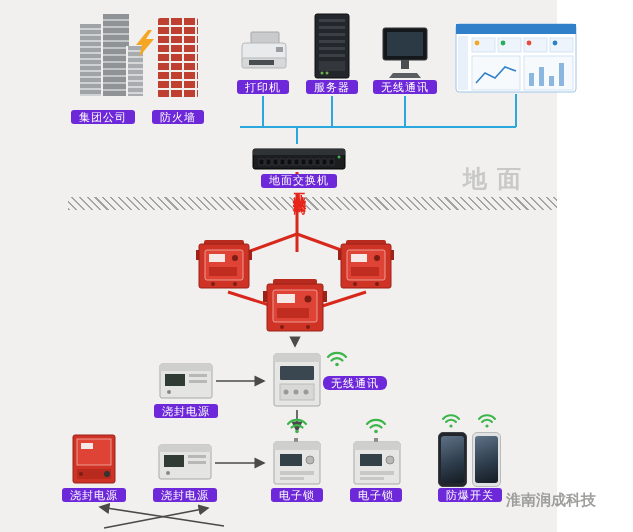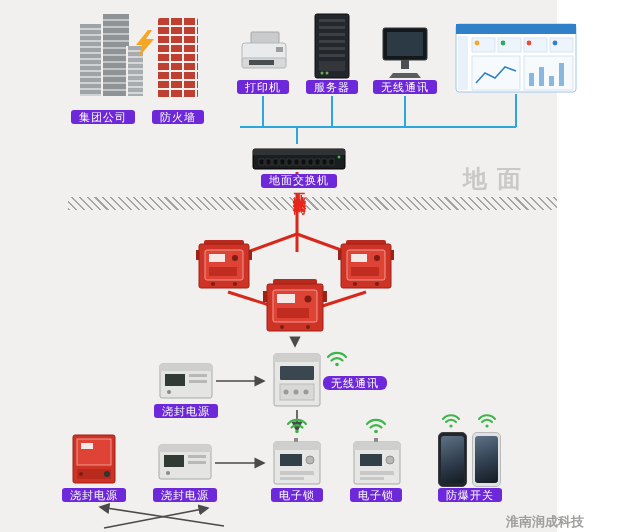--- a/index.html
+++ b/index.html
@@ -9,21 +9,21 @@
   .lines{position:absolute;left:0;top:0;z-index:2;}
   .dev{position:absolute;z-index:3;}
   .pill{position:absolute;z-index:5;transform:translateX(-50%);background:#6d28d9;color:#ffffff;
         font-size:11px;line-height:14px;padding:0 8px;border-radius:3px;white-space:nowrap;
         letter-spacing:1px;text-align:right;}
   .zone{position:absolute;z-index:4;color:#c8c8c5;font-weight:bold;font-size:24px;letter-spacing:10px;white-space:nowrap;font-family:Liberation Serif, serif;}
   .vtext{position:absolute;left:289px;top:182px;z-index:4;writing-mode:vertical-rl;text-orientation:upright;
          color:#e8251a;font-weight:bold;font-size:13px;letter-spacing:2px;background:#f1f0ee;padding:0 1px;}
   .hatch{position:absolute;left:68px;top:197px;width:489px;height:13px;z-index:1;
          background:repeating-linear-gradient(45deg,#a3a3a1 0 1.5px,rgba(0,0,0,0) 1.5px 5.5px);}
-  .watermark{position:absolute;left:506px;top:491px;z-index:5;color:#9e9e9c;font-size:13px;font-weight:bold;white-space:nowrap;margin-top:22px;}
+  .watermark{position:absolute;left:506px;top:491px;z-index:5;color:#9e9e9c;font-size:15px;font-weight:bold;white-space:nowrap;}
   
   .b1{position:absolute;left:80px;top:24px;width:22px;height:72px;z-index:3;
       background:repeating-linear-gradient(to bottom,#9fa3a6 0 4px,#cfd2d4 4px 6px);}
   .b2{position:absolute;left:101px;top:14px;width:26px;height:82px;z-index:3;border-left:2px solid #f1f0ee;
       background:repeating-linear-gradient(to bottom,#8f9396 0 5px,#c2c5c7 5px 7px);}
   .b3{position:absolute;left:126px;top:46px;width:15px;height:50px;z-index:3;border-left:2px solid #f1f0ee;
       background:repeating-linear-gradient(to bottom,#a8acaf 0 4px,#d5d7d9 4px 6px);}
   .brick{position:absolute;left:158px;top:18px;width:40px;height:80px;z-index:3;border-radius:2px;
       background-color:#bf4030;
       background-image:repeating-linear-gradient(to bottom,rgba(0,0,0,0) 0 7px,#f1f0ee 7px 9px),

